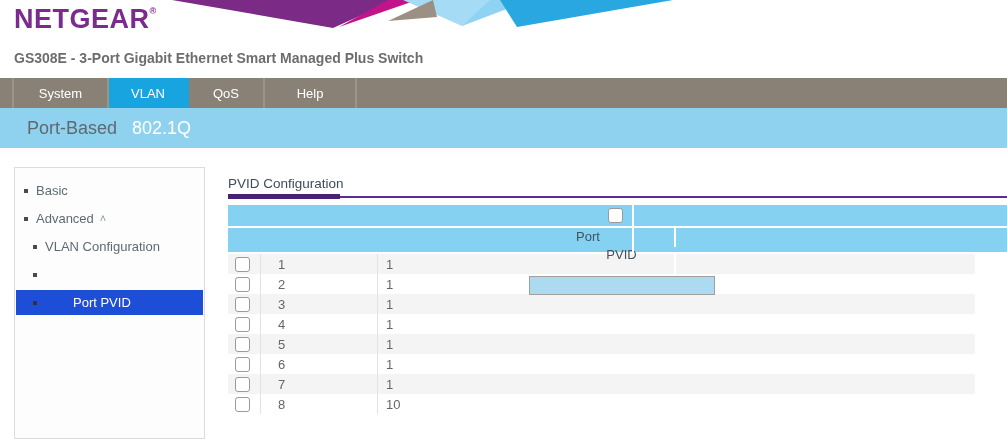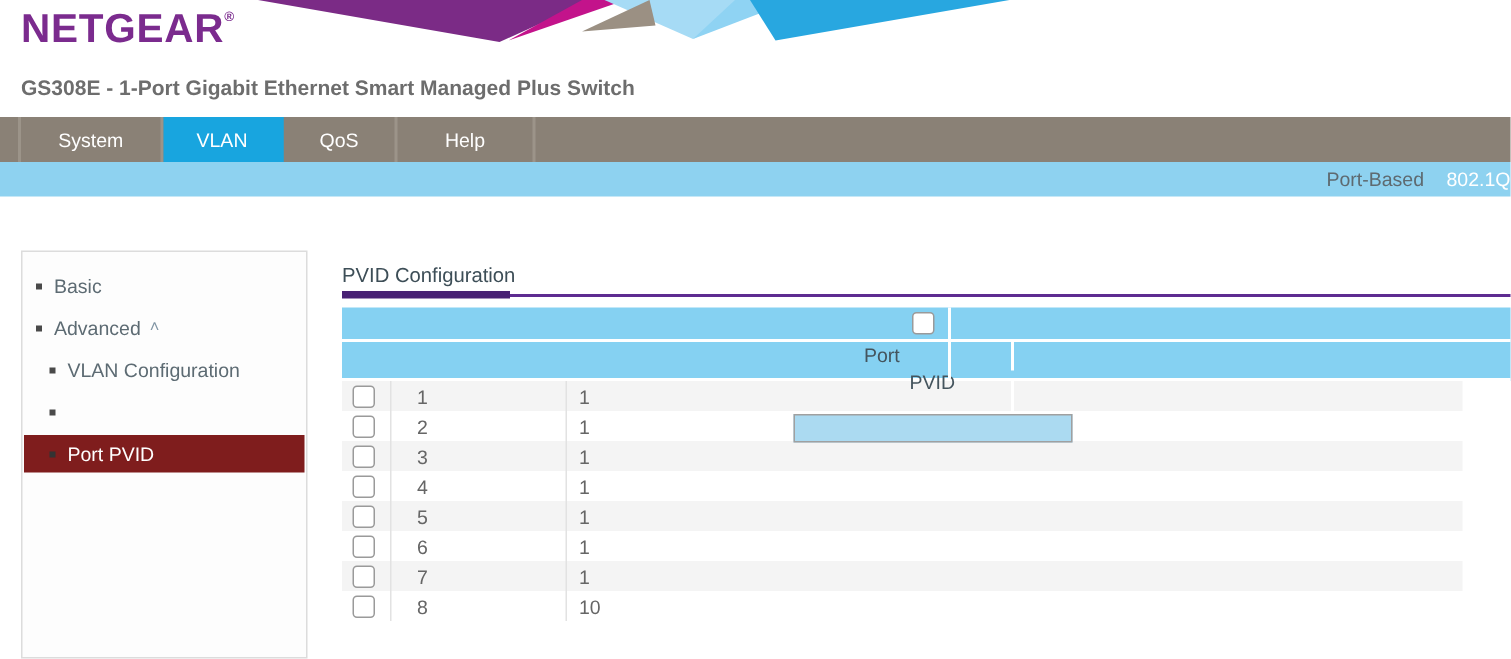--- a/index.html
+++ b/index.html
@@ -25,40 +25,40 @@
   }
   .nav-pad{width:12px;border-right:2px solid #9c9489;}
   .tab{
     color:#ffffff;font-size:13px;display:flex;align-items:center;justify-content:center;
     border-right:2px solid #9c9489;cursor:pointer;box-sizing:border-box;
   }
   .tab.t0{width:95px;} .tab.t1{width:80px;} .tab.t2{width:76px;} .tab.t3{width:92px;}
   .tab.active{background:#18a5df;border-right-color:#18a5df;}
   
   .subnav{
-    position:absolute;left:0;top:108px;width:100%;height:23px;background:#8ed2f0;
-    display:flex;align-items:center;font-size:13px;justify-content:flex-end;
+    position:absolute;left:0;top:108px;width:100%;height:40px;background:#8ed2f0;
+    display:flex;align-items:center;font-size:18px;
   }
   .subnav-item{color:#5e6a70;margin-left:27px;cursor:pointer;}
   .subnav-item.active{color:#ffffff;margin-left:15px;}
   
   .sidebar{
     position:absolute;left:14px;top:167px;width:191px;height:272px;
     background:#fdfdfd;border:1px solid #dcdcdc;box-sizing:border-box;padding-top:7px;
   }
   .side-item{
     height:25px;line-height:25px;margin:3px 1px;font-size:13px;color:#5d6b73;
     display:flex;align-items:center;cursor:pointer;white-space:nowrap;
   }
   .side-item .bullet{
     width:4px;height:4px;background:#4a4a4a;margin-right:8px;flex:0 0 auto;
   }
   .side-item.lvl1{padding-left:8px;}
   .side-item.lvl2{padding-left:17px;}
-  .side-item.active{background:#7f1d1d;color:#ffffff;}
+  .side-item.active{background:#1d4ed8;color:#ffffff;gap:28px;}
   .side-item.active .bullet{background:#333333;}
   .caret{color:#8296a5;font-size:11px;margin-left:6px;line-height:25px;}
   
   .main{position:absolute;left:228px;top:176px;width:779px;}
   .heading{font-size:13.5px;color:#3d4e57;}
   .rule{height:2px;background:#5e2c91;margin-top:5px;position:relative;width:100%;}
   .rule-thick{position:absolute;top:-2px;left:0;width:112px;height:5px;background:#482174;}
   
   .tbl{margin-top:7px;width:779px;font-size:13px;}
   .trow{display:flex;align-items:center;box-sizing:border-box;}
@@ -90,21 +90,21 @@
   <polygon points="172,0 395,0 333,28" fill="#7b2b86"></polygon>
   <polygon points="388,0 417,0 339,27" fill="#c3138b"></polygon>
   <polygon points="403,0 512,0 462,26" fill="#a6dbf5"></polygon>
   <polygon points="490,0 530,0 462,26" fill="#8fd3f3"></polygon>
   <polygon points="433,0 388,21 437,17" fill="#9b9083"></polygon>
   <polygon points="500,0 673,0 517,27" fill="#28a7e0"></polygon>
 </svg>
 
 <div class="logo"><span>NETGEAR</span><sup>®</sup></div>
 
-<div class="page-title">GS308E - 1-Port Gigabit Ethernet Smart Managed Plus Switch</div>
+<div class="page-title">GS308E - 3-Port Gigabit Ethernet Smart Managed Plus Switch</div>
 
 <div class="nav">
   <div class="nav-pad"></div>
   <div class="tab t0">System</div>
   <div class="tab t1 active">VLAN</div>
   <div class="tab t2">QoS</div>
   <div class="tab t3">Help</div>
 </div>
 
 <div class="subnav">

